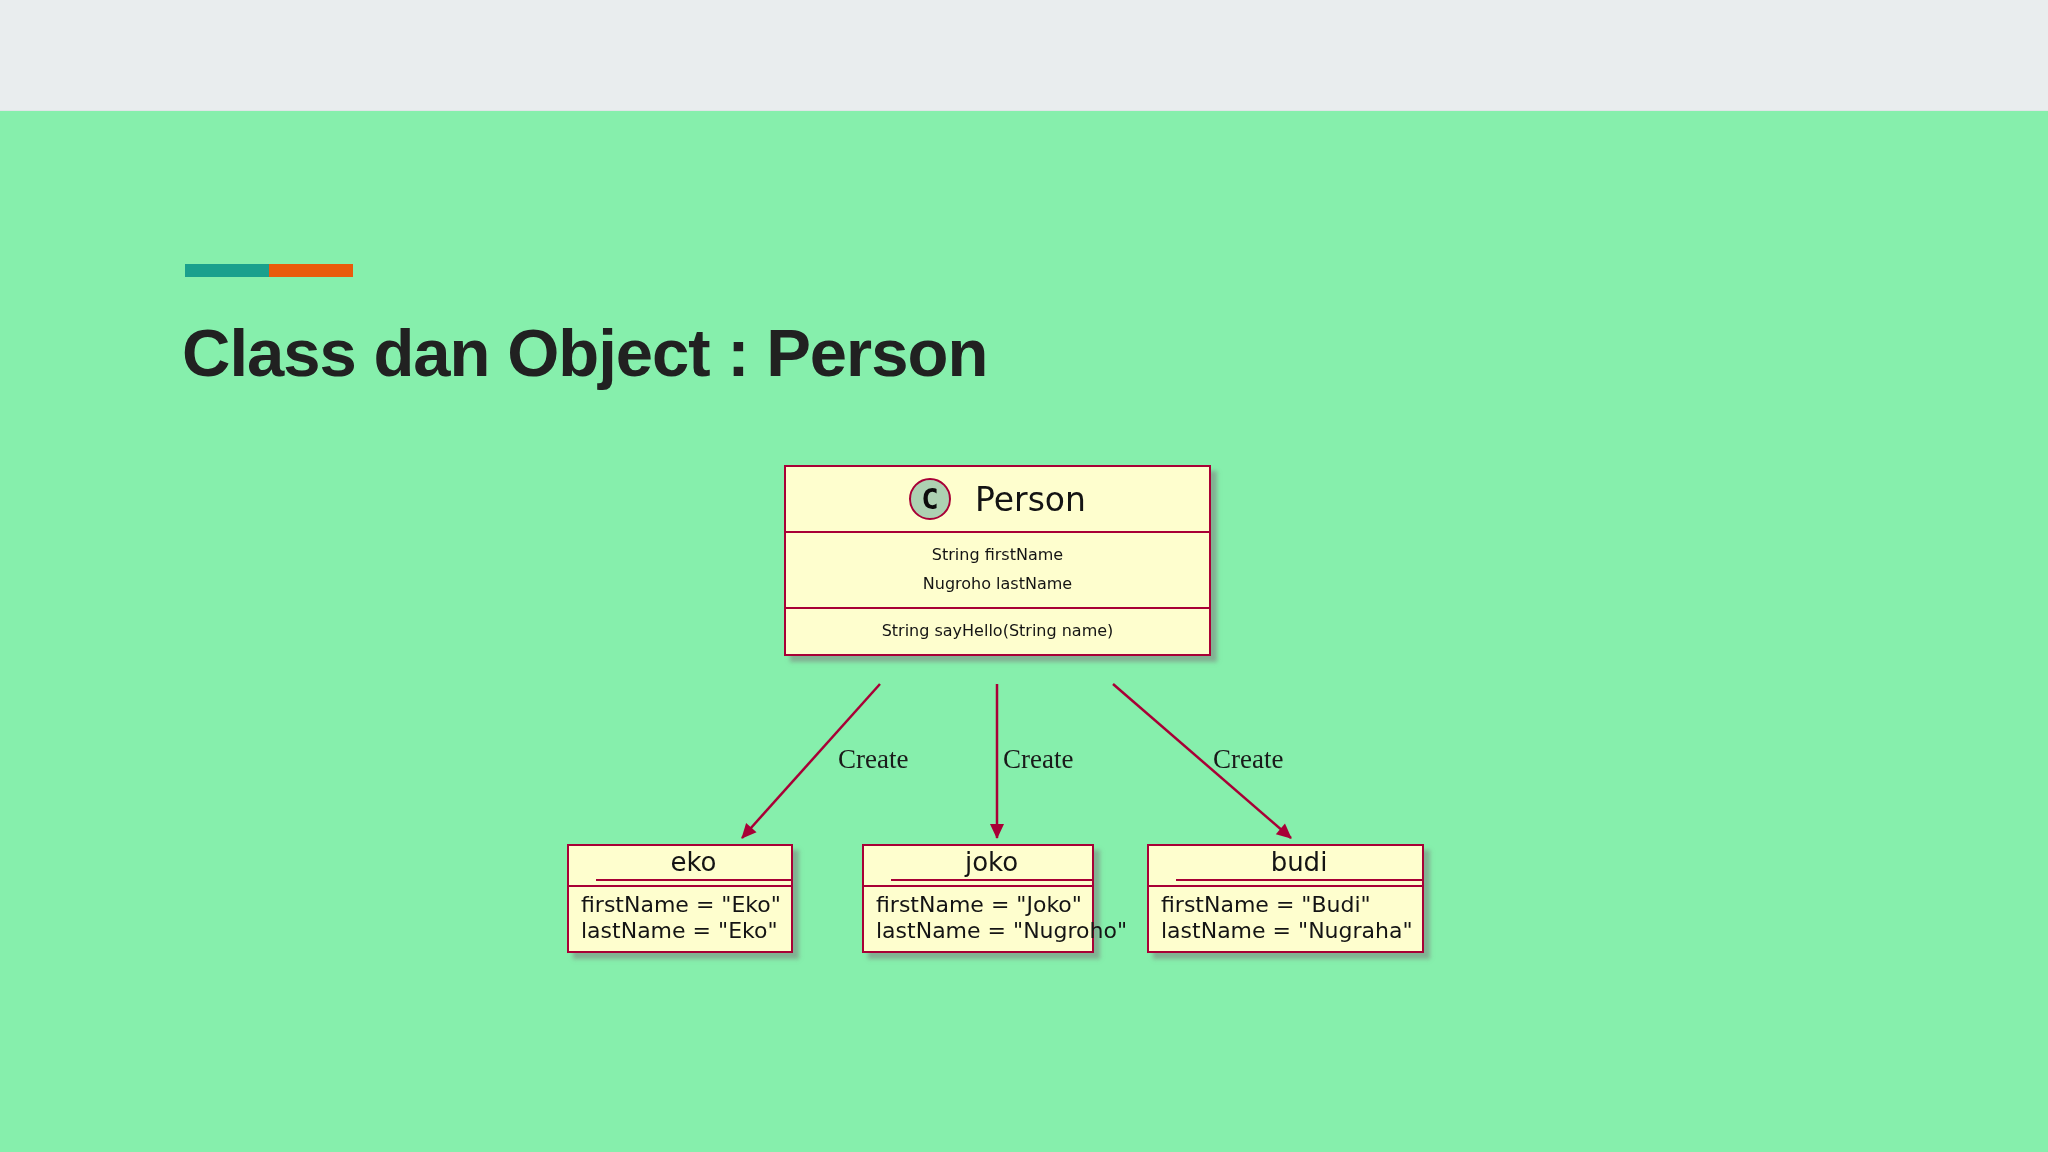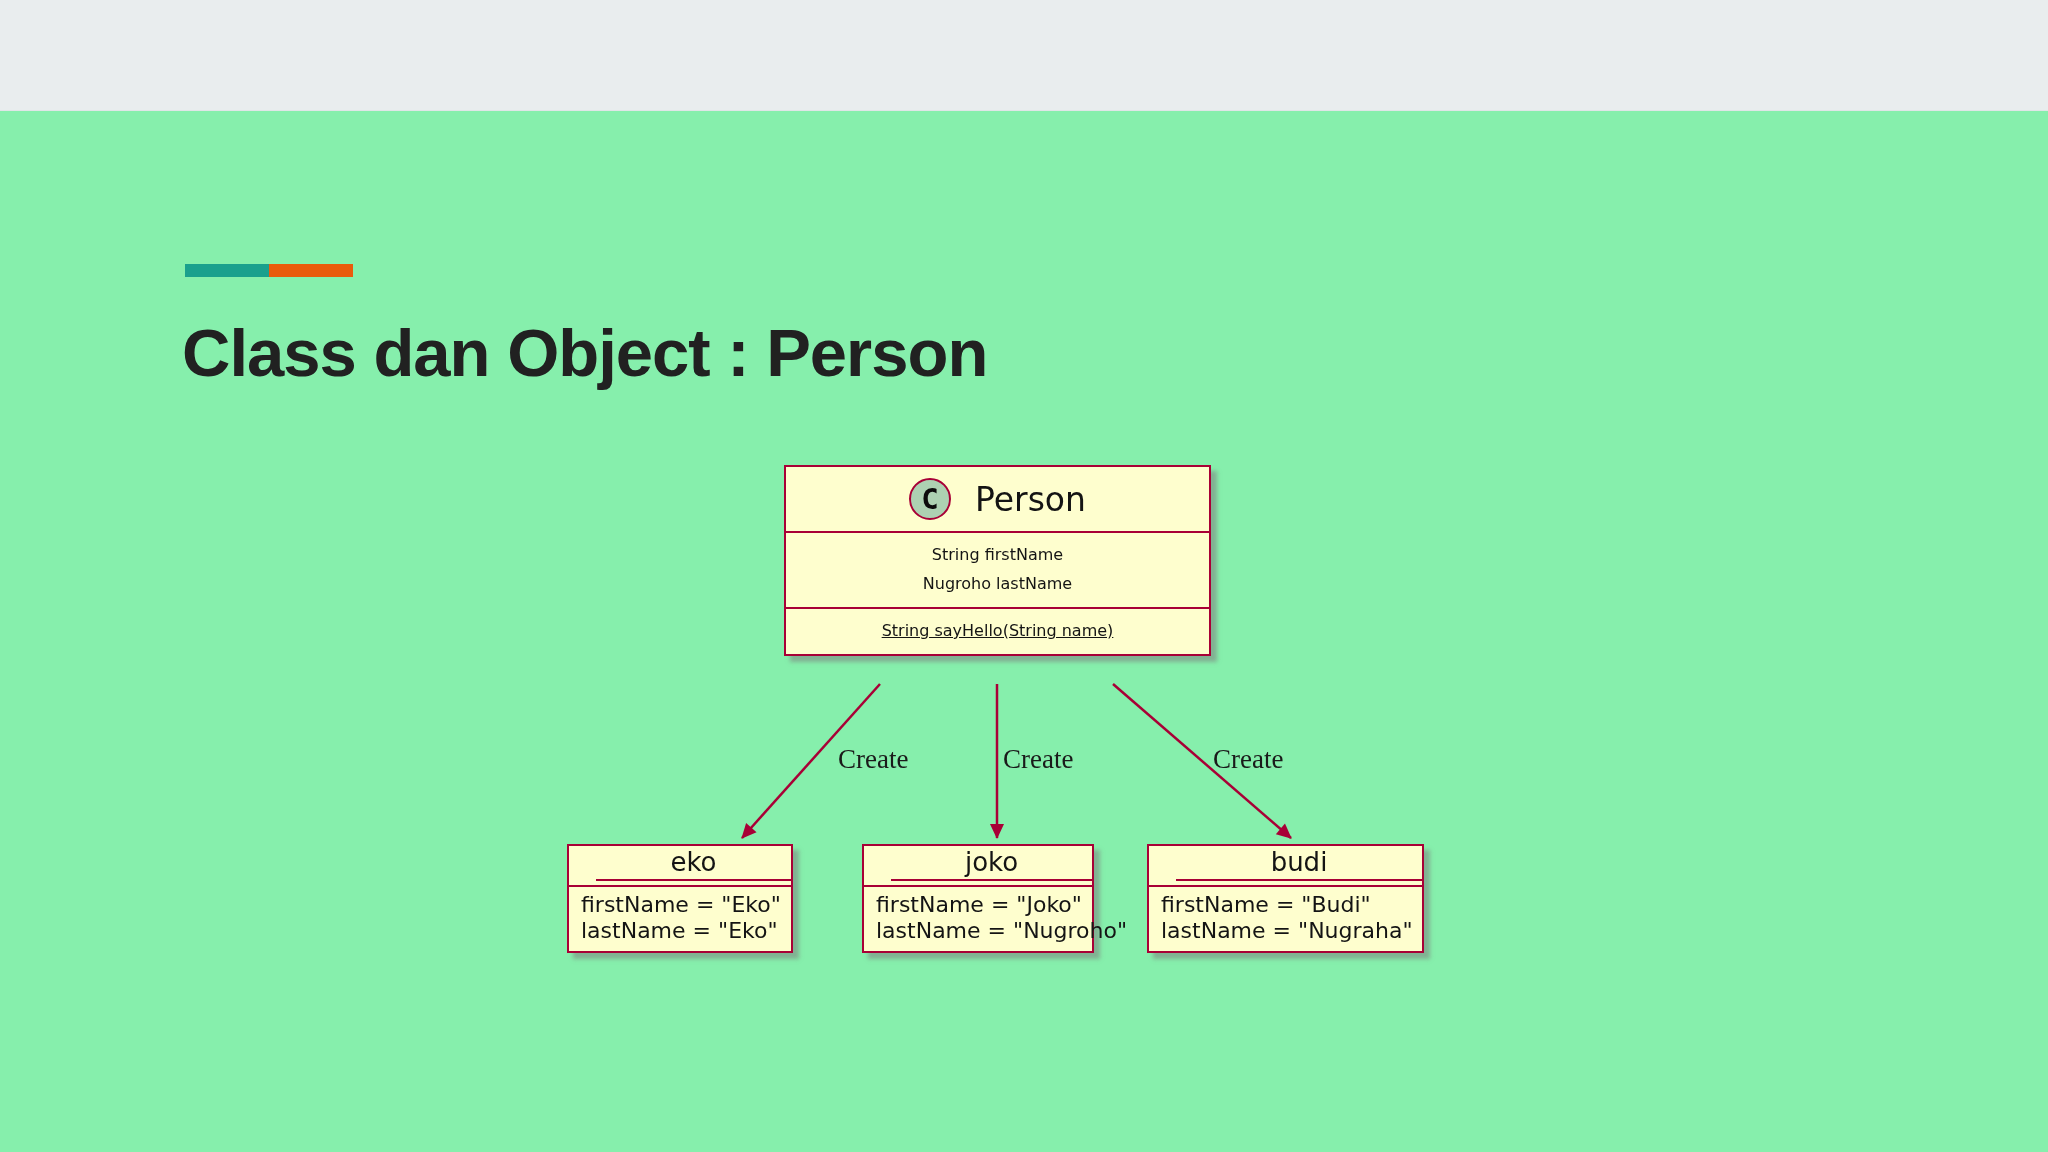--- a/index.html
+++ b/index.html
@@ -82,21 +82,21 @@
     flex: 0 0 auto;
   }
   .uml-class-name { font-size: 33px; }
   .uml-section {
     padding: 7px 13px 9px;
     font-size: 16px;
     line-height: 29px;
     white-space: nowrap;
     text-align: center;
   }
-  .uml-section.methods { border-top: 2.5px solid #a80036; text-decoration: underline; }
+  .uml-section.methods { border-top: 2.5px solid #a80036; }
 
   
   .uml-object { top: 844px; }
   .uml-object-header {
     text-align: center;
     font-size: 26px;
     padding: 1px 0 2px;
     border-bottom: 2.5px solid #a80036;
     margin-left: 27px;
   }

